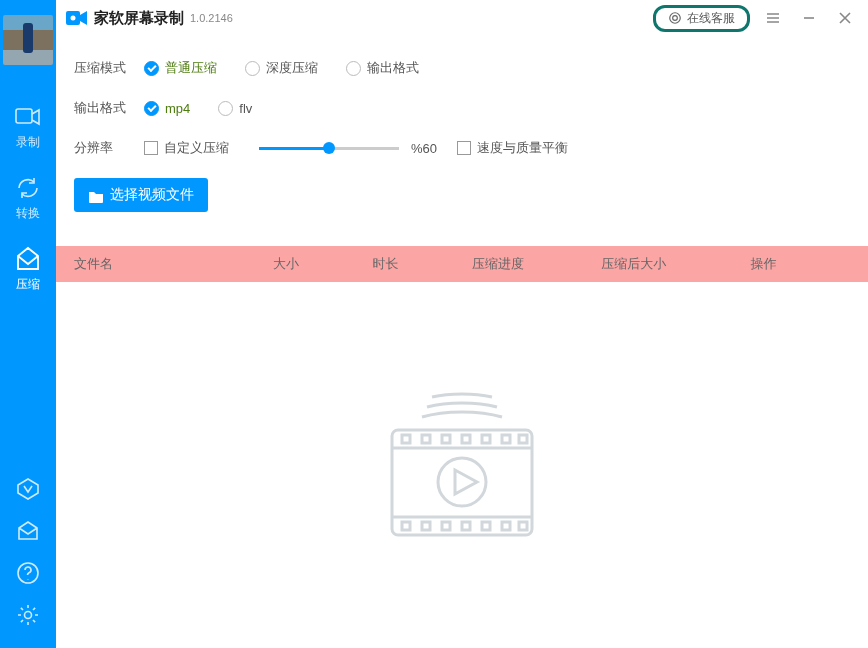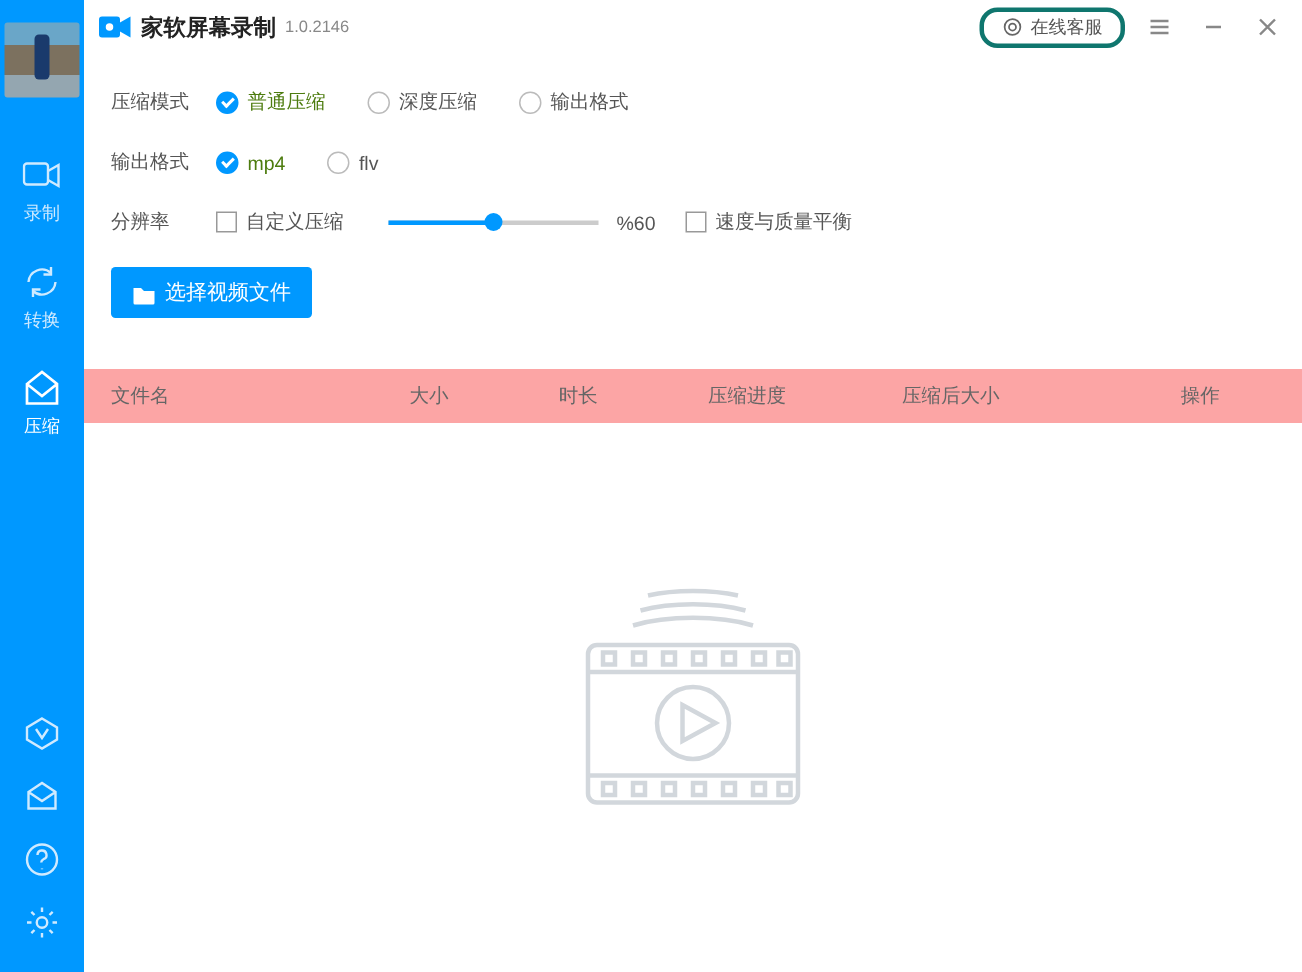--- a/index.html
+++ b/index.html
@@ -57,21 +57,21 @@
   .slider { position:relative; width:140px; height:3px; background:#ccc; margin:0 12px;}
   .slider-fill { position:absolute; left:0; top:0; height:3px; background:#0098ff; width:50%;}
   .slider-thumb { position:absolute; top:-5px; left:50%; width:12px; height:12px; border-radius:50%; background:#0098ff; transform:translateX(-50%);}
   .pct { font-size:13px; color:#555; margin-right:20px;}
 
   .choose-btn { margin-top:10px; background:#0098ff; color:#fff; border:none; padding:8px 14px; font-size:14px; border-radius:3px; display:inline-flex; align-items:flex-end; gap:6px; cursor:pointer;}
 
   .divider { height:16px; }
 
   .table-head { display:flex; background:#fca5a5; height:36px; align-items:center; font-size:13px; color:#666; padding:0 18px;}
-  .col-name{flex:2} .col-size{flex:1} .col-dur{flex:1} .col-prog{flex:1.3} .col-after{flex:1.5} .col-op{flex:1; text-align:center;}
+  .col-name{flex:2} .col-size{flex:1} .col-dur{flex:1} .col-prog{flex:1.3} .col-after{flex:1.5} .col-op{flex:1; text-align:left;}
 
   .empty { flex:1; display:flex; align-items:center; justify-content:center; }
   .empty svg { stroke:#d2d7dc; }
 
 </style>
 </head>
 <body>
 
 <div class="app">
 

